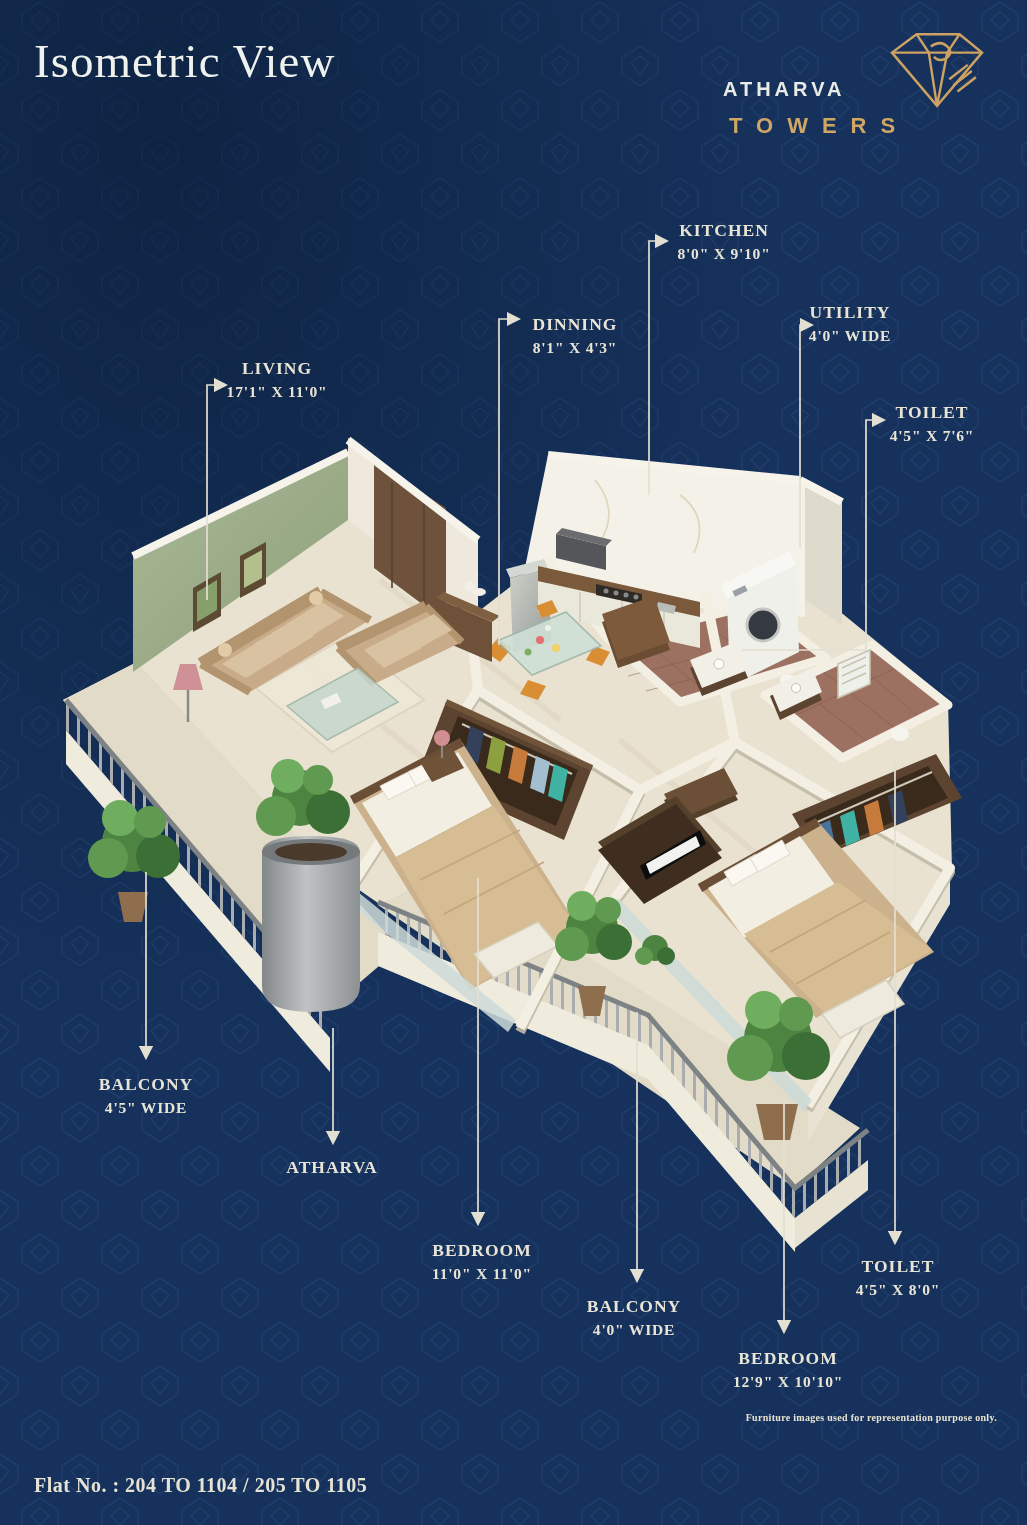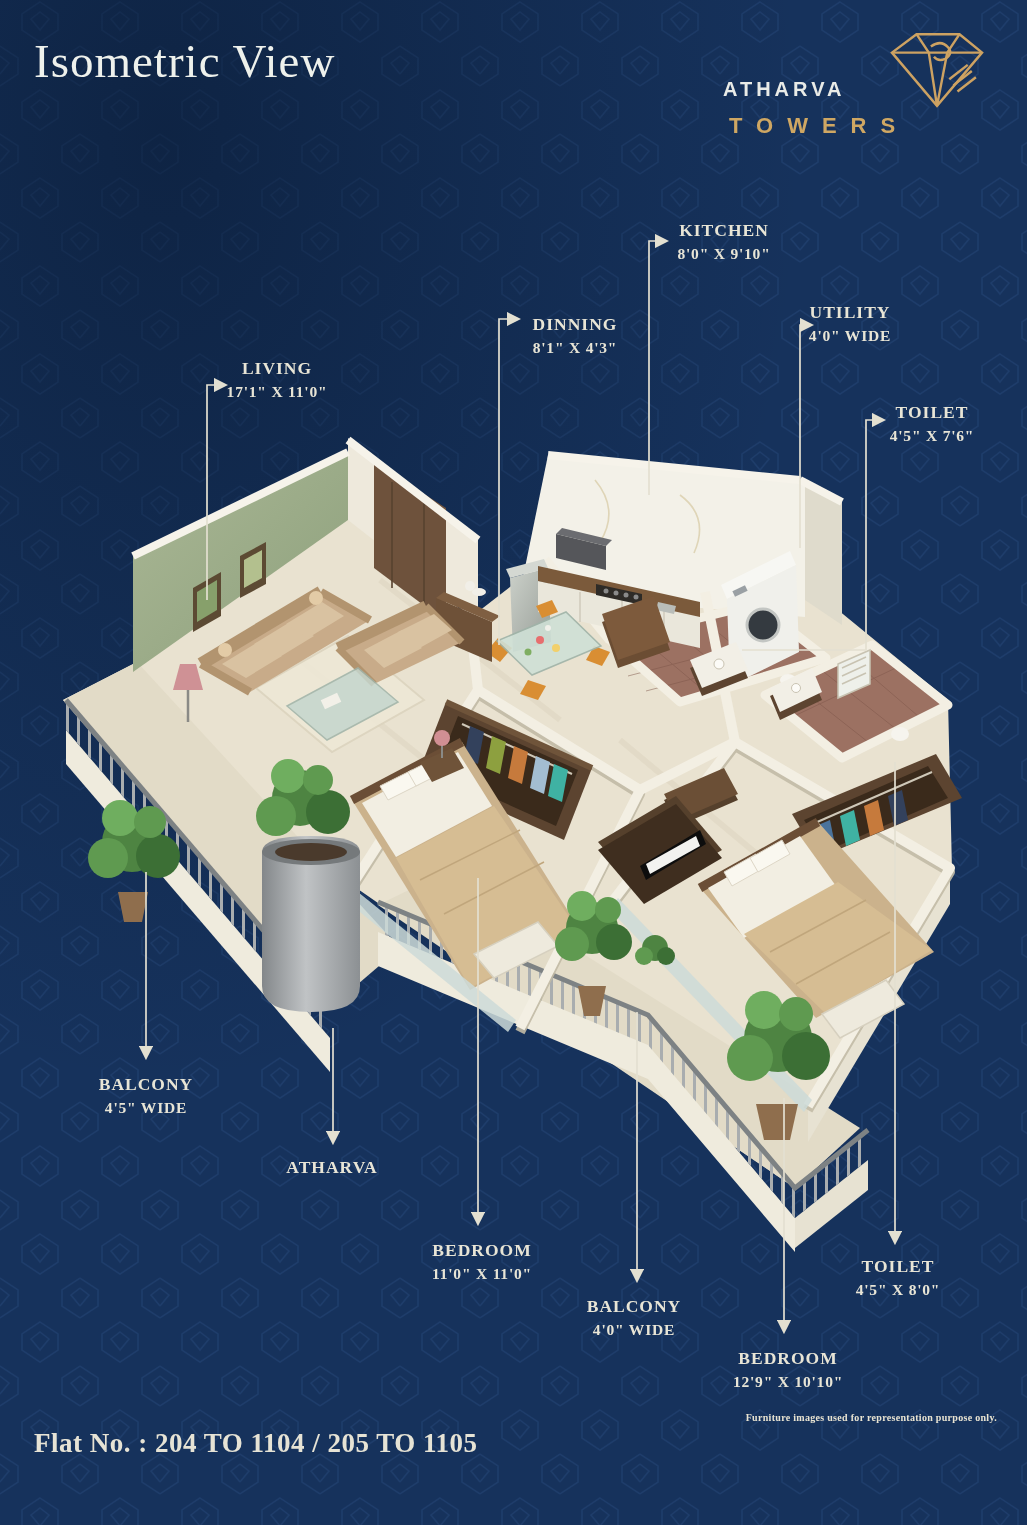--- a/index.html
+++ b/index.html
@@ -21,21 +21,21 @@
       padding-left:6px;}
 
   
   .label{position:absolute;transform:translateX(-50%);text-align:center;white-space:nowrap;
          color:#e8e5d6;font-weight:bold;line-height:1.4;}
   .lname{display:block;font-size:17.5px;letter-spacing:1px;}
   .ldims{display:block;font-size:15.5px;letter-spacing:.8px;}
 
   
   .unit-type{position:absolute;left:34px;top:1358px;font-size:42px;font-weight:600;color:#edeadb;letter-spacing:1px;}
-  .flat-no{position:absolute;left:34px;top:1424px;font-size:27px;font-weight:bold;color:#e6e3d5;
+  .flat-no{position:absolute;left:34px;top:1466px;font-size:20px;font-weight:bold;color:#e6e3d5;
            line-height:39px;letter-spacing:.5px;}
   .disclaimer{position:absolute;right:30px;top:1412px;font-size:10px;font-weight:bold;color:#e9e4d2;letter-spacing:.3px;}
 </style>
 </head>
 <body>
 
 <div class="stage">
 
 <svg class="scene" width="1027" height="1525" viewBox="0 0 1027 1525">
   <defs>

